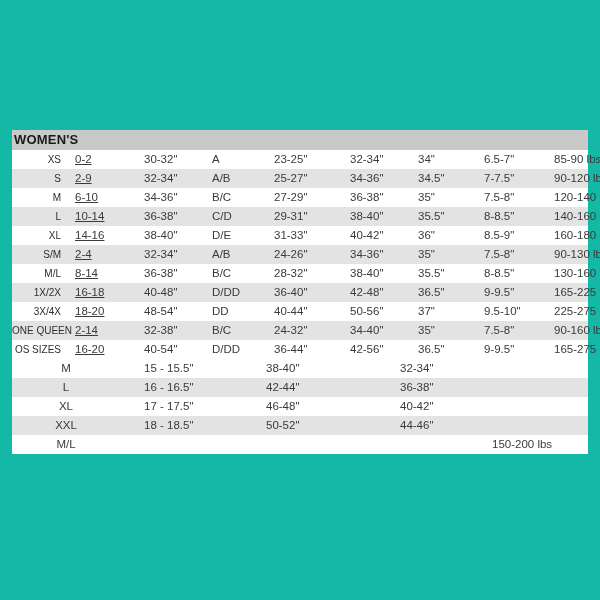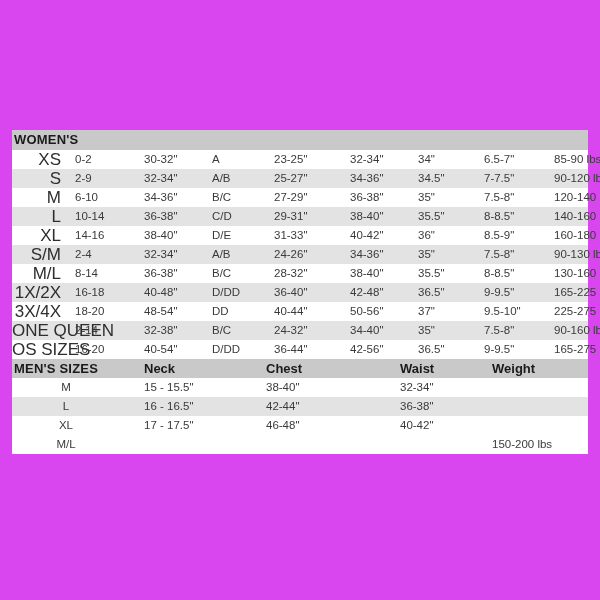--- a/index.html
+++ b/index.html
@@ -11,21 +11,21 @@
     width: 600px;
     height: 600px;
     font-family: "Liberation Sans", sans-serif;
     color: #333333;
     overflow: hidden;
   }
   .page {
     position: relative;
     width: 600px;
     height: 600px;
-    background: #d946ef;
+    background: #14b8a6;
   }
   .chart {
     position: absolute;
     left: 12px;
     top: 130px;
     width: 576px;
   }
   table {
     border-collapse: collapse;
     width: 100%;
@@ -73,25 +73,26 @@
   col.c-cup   { width: 62px; }
   col.c-waist { width: 76px; }
   col.c-hip   { width: 68px; }
   col.c-ins   { width: 66px; }
   col.c-rise  { width: 70px; }
   col.c-wt    { width: auto; }
 
   .cell-size {
     text-align: right;
     padding-right: 7px;
-    font-size: 17px;
+    font-size: 10px;
     color: #2e2e2e;
   }
   .cell-num {
     padding-left: 7px;
+    text-decoration: underline;
   }
   .pad-l { padding-left: 2px; }
 
   
   col.m-size  { width: 132px; }
   col.m-neck  { width: 122px; }
   col.m-chest { width: 134px; }
   col.m-waist { width: 92px; }
   col.m-wt    { width: auto; }
 
@@ -258,27 +259,20 @@
 
     <table>
       <colgroup>
         <col class="m-size">
           <col class="m-neck">
           <col class="m-chest">
           <col class="m-waist">
           <col class="m-wt">
       </colgroup>
       <tbody>
-        <tr class="band">
-          <td class="band-title pad-l">MEN'S SIZES</td>
-          <td class="band-sub">Neck</td>
-          <td class="band-sub">Chest</td>
-          <td class="band-sub">Waist</td>
-          <td class="band-sub">Weight</td>
-        </tr>
         <tr class="row-light">
           <td class="m-size-cell">M</td>
           <td>15 - 15.5"</td>
           <td>38-40"</td>
           <td>32-34"</td>
           <td></td>
         </tr>
         <tr class="row-dark">
           <td class="m-size-cell">L</td>
           <td>16 - 16.5"</td>
@@ -286,20 +280,27 @@
           <td>36-38"</td>
           <td></td>
         </tr>
         <tr class="row-light">
           <td class="m-size-cell">XL</td>
           <td>17 - 17.5"</td>
           <td>46-48"</td>
           <td>40-42"</td>
           <td></td>
         </tr>
+        <tr class="row-dark">
+          <td class="m-size-cell">XXL</td>
+          <td>18 - 18.5"</td>
+          <td>50-52"</td>
+          <td>44-46"</td>
+          <td></td>
+        </tr>
         <tr class="row-light">
           <td class="m-size-cell">M/L</td>
           <td></td>
           <td></td>
           <td></td>
           <td>150-200 lbs</td>
         </tr>
       </tbody>
     </table>
 

